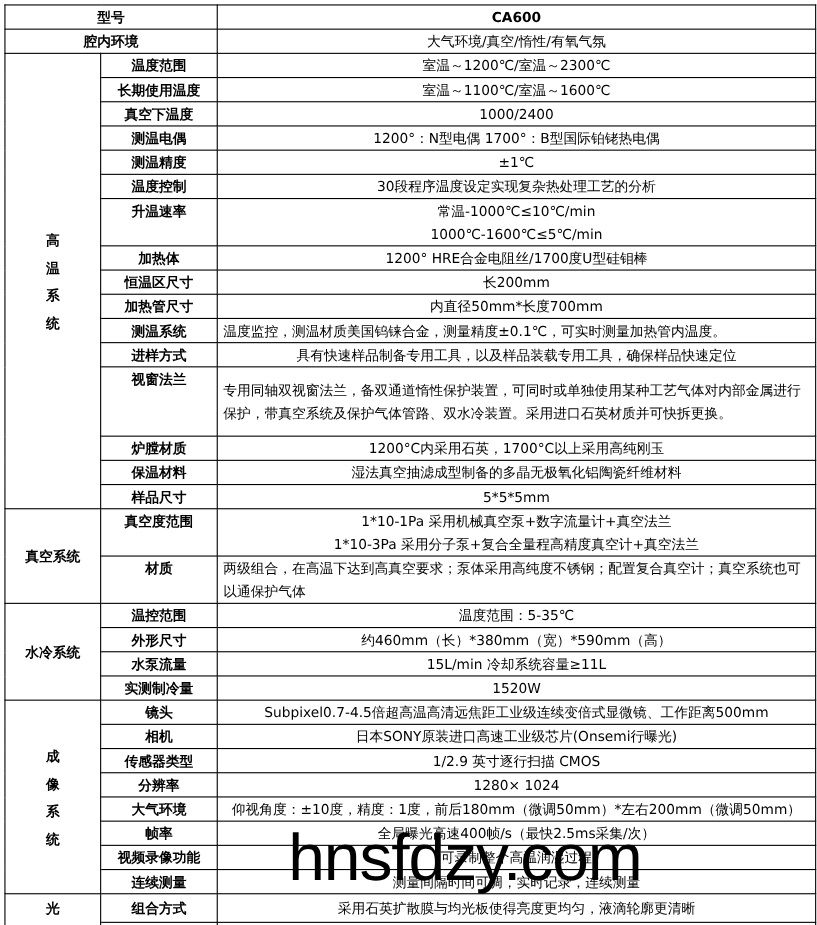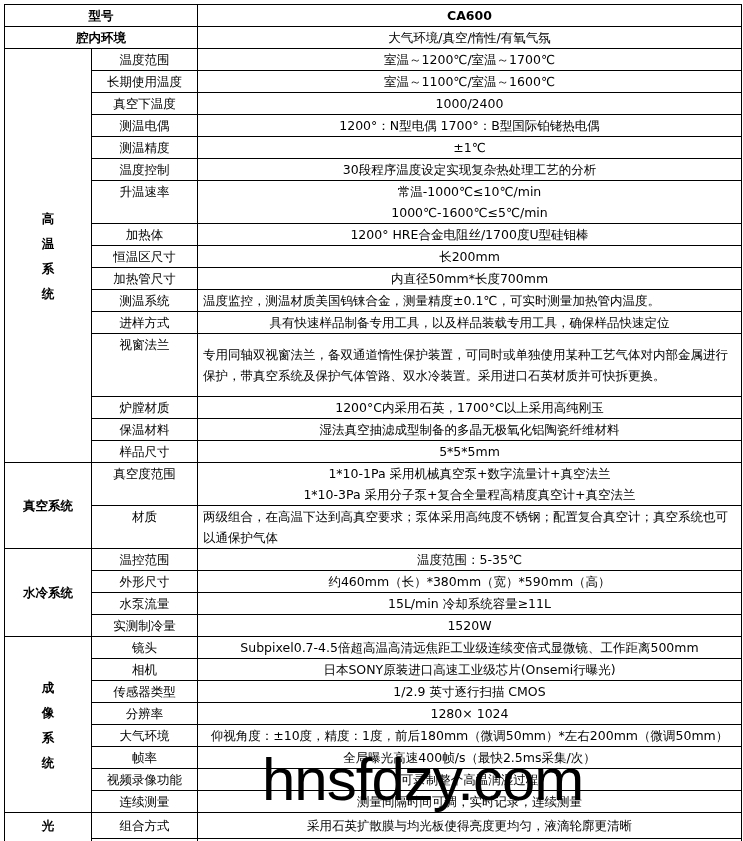--- a/index.html
+++ b/index.html
@@ -7,21 +7,21 @@
          font-family: "DejaVu Sans", "Liberation Sans", sans-serif; color: #000; }
   table.spec { position: absolute; left: 4px; top: 4px; width: 737px;
                border-collapse: collapse; table-layout: fixed; }
   table.spec td { border: 1px solid #000; padding: 0 5px; font-size: 12.5px;
                   line-height: 21px; vertical-align: middle; text-align: center;
                   word-break: break-all; }
   col.c1 { width: 87px; } col.c2 { width: 106px; } col.c3 { width: 544px; }
   td.hdr { font-weight: bold; font-size: 14px; margin-top: 43px; }
   td.group { font-weight: bold; font-size: 15px; }
   td.group.vert { line-height: 25px; }
-  td.label { vertical-align: middle; }
+  td.label { vertical-align: middle; font-weight: bold; }
   td.label.top { vertical-align: top; }
   td.val.left { text-align: left; margin-top: 32px; }
   .vlines span { display: block; }
   .watermark { position: absolute; left: 262px; top: 750px; font-family: "Liberation Sans", sans-serif;
                font-size: 60px; font-weight: normal; color: #000; letter-spacing: -1px;
                line-height: 60px; pointer-events: none; }
 </style>
 </head>
 <body>
 
@@ -44,21 +44,21 @@
     <tr style="height:21px">
       <td class="group vert" rowspan="16">
         <div class="vlines">
           <span>高</span>
           <span>温</span>
           <span>系</span>
           <span>统</span>
         </div>
       </td>
       <td class="label">温度范围</td>
-      <td class="val">室温～1200℃/室温～1700℃</td>
+      <td class="val">室温～1200℃/室温～2300℃</td>
     </tr>
     <tr style="height:22px">
       <td class="label">长期使用温度</td>
       <td class="val">室温～1100℃/室温～1600℃</td>
     </tr>
     <tr style="height:21px">
       <td class="label">真空下温度</td>
       <td class="val">1000/2400</td>
     </tr>
     <tr style="height:22px">

